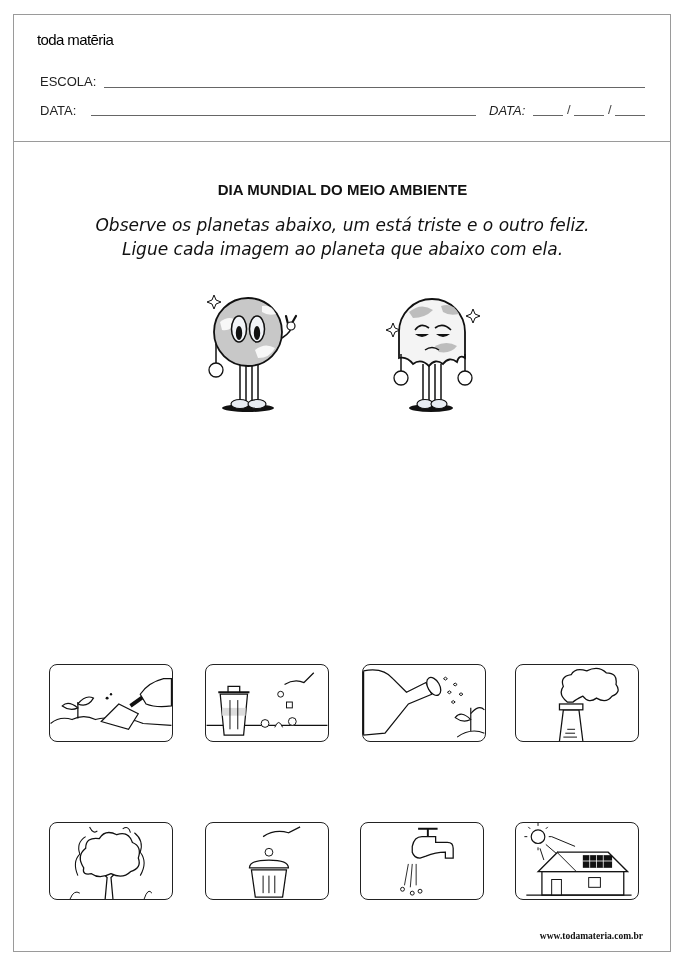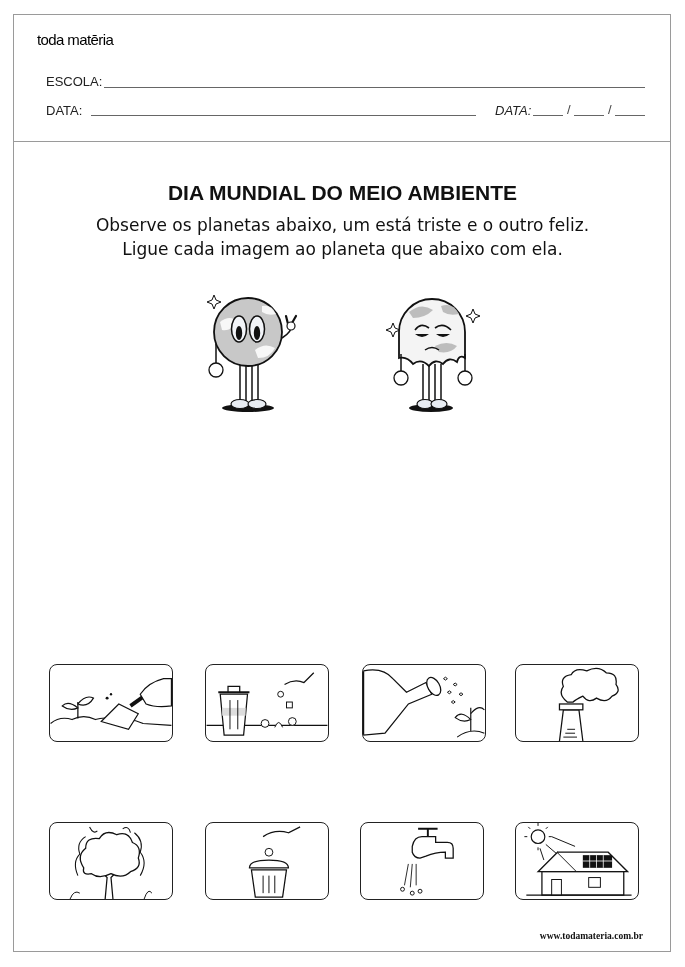--- a/index.html
+++ b/index.html
@@ -1,24 +1,24 @@
 <!DOCTYPE html>
 <html><head>
 <meta charset="utf-8">
 <style>
   html, body { margin: 0; padding: 0; background: #ffffff; }
   body { width: 685px; height: 967px; position: relative; overflow: hidden; font-family: "DejaVu Sans", sans-serif; color: #111; }
   .frame { position: absolute; left: 13px; top: 14px; width: 658px; height: 938px; border: 1.5px solid #9a9a9a; box-sizing: border-box; }
   .header-divider { position: absolute; left: 13px; top: 141px; width: 658px; height: 0; border-top: 1.5px solid #9a9a9a; }
   .logo { position: absolute; left: 37px; top: 31px; font-family: "Liberation Sans", sans-serif; font-size: 15px; letter-spacing: -0.6px; color: #000000; font-weight: 500; }
-  .field-label { position: absolute; font-family: "Liberation Sans", sans-serif; font-size: 13px; color: #222; margin-left: 6px; }
+  .field-label { position: absolute; font-family: "Liberation Sans", sans-serif; font-size: 13px; color: #222; }
   .field-line { position: absolute; height: 0; border-top: 1.2px solid #666; }
   .slash { position: absolute; font-family: "Liberation Sans", sans-serif; font-size: 13px; color: #444; }
-  .title { position: absolute; left: 0; width: 685px; top: 181px; text-align: center; font-family: "Liberation Sans", sans-serif; font-weight: bold; font-size: 21px; color: #111; }
-  .instr { position: absolute; left: 0; width: 685px; text-align: center; font-family: "DejaVu Sans", sans-serif; font-size: 17px; color: #111; }
+  .title { position: absolute; left: 0; width: 685px; top: 181px; text-align: center; font-family: "Liberation Sans", sans-serif; font-weight: bold; font-size: 15px; color: #111; }
+  .instr { position: absolute; left: 0; width: 685px; text-align: center; font-family: "DejaVu Sans", sans-serif; font-size: 17px; color: #111; font-style: italic; }
   .planet { position: absolute; }
   .card { position: absolute; width: 124px; height: 78px; border: 1.5px solid #222; border-radius: 8px; box-sizing: border-box; overflow: hidden; background: #fff; }
   .card svg { width: 100%; height: 100%; display: block; }
   .footer { position: absolute; right: 42px; top: 931px; font-family: Liberation Serif, serif; font-weight: bold; font-size: 9.5px; color: #111; }
 </style>
 </head>
 <body>
 
 <div class="frame"></div>
 <div class="header-divider"></div>

